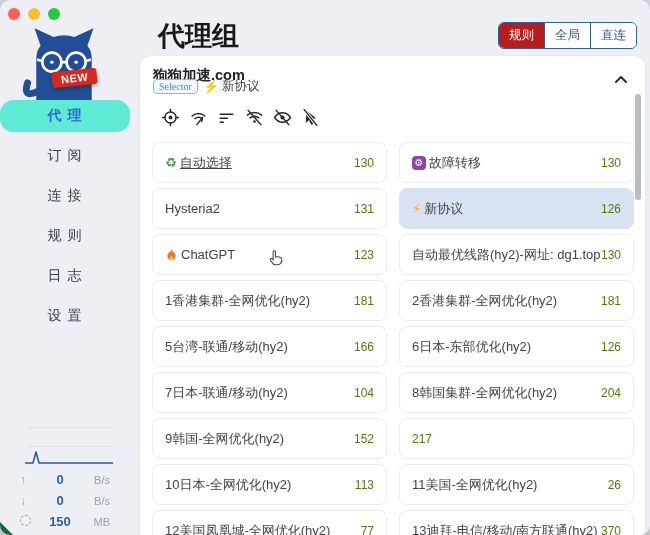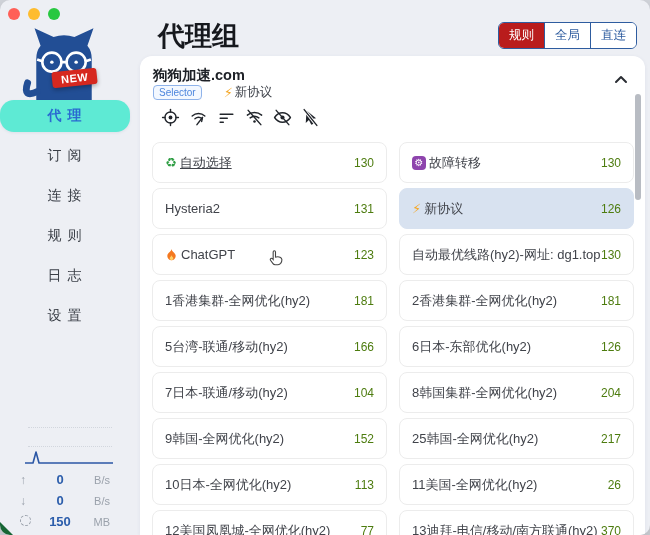--- a/index.html
+++ b/index.html
@@ -48,21 +48,21 @@
     border-right:1px solid #2e5c9f;cursor:pointer;font-family:inherit;line-height:1.2;
   }
   .mode-btn:last-child{border-right:none;}
   .mode-btn.active{background:#b91c1c;color:#fff;}
   
   .panel{
     position:absolute;left:140px;top:56px;width:505px;height:479px;background:#ffffff;
     border-radius:12px 12px 0 0;box-shadow:0 1px 4px rgba(40,60,110,.07);
   }
   .group-name{position:absolute;left:13px;top:10px;font-size:14.5px;font-weight:bold;color:#1e2127;}
-  .group-sub{position:absolute;left:13px;top:28px;display:flex;align-items:center;gap:22px;}
+  .group-sub{position:absolute;left:13px;top:22px;display:flex;align-items:center;gap:6px;font-family:Liberation Serif, serif;}
   .selector-badge{
     font-size:10px;color:#4d86dd;border:1px solid #8fb3ea;border-radius:4px;
     padding:1px 5px;background:#f3f8ff;
   }
   .node-line{font-size:12.5px;color:#3f434b;display:flex;align-items:center;gap:2px;}
   .collapse-btn{position:absolute;right:16px;top:16px;width:16px;height:16px;cursor:pointer;}
   .group-toolbar{position:absolute;left:21px;top:52px;display:flex;gap:9px;}
   .tool-btn{width:19px;height:19px;padding:0;border:none;background:transparent;cursor:pointer;color:#21252b;}
   .tool-btn svg{display:block;}
   
@@ -313,23 +313,20 @@
           </span>
     <span class="proxy-delay">204</span>
   </div>
         <div class="proxy-card">
     <span class="proxy-name">
             <span style="overflow: hidden; white-space: nowrap;">9韩国-全网优化(hy2)</span>
           </span>
     <span class="proxy-delay">152</span>
   </div>
         <div class="proxy-card">
-    <span class="proxy-name">
-            <span style="overflow: hidden; white-space: nowrap;">25韩国-全网优化(hy2)</span>
-          </span>
     <span class="proxy-delay">217</span>
   </div>
         <div class="proxy-card">
     <span class="proxy-name">
             <span style="overflow: hidden; white-space: nowrap;">10日本-全网优化(hy2)</span>
           </span>
     <span class="proxy-delay">113</span>
   </div>
         <div class="proxy-card">
     <span class="proxy-name">

